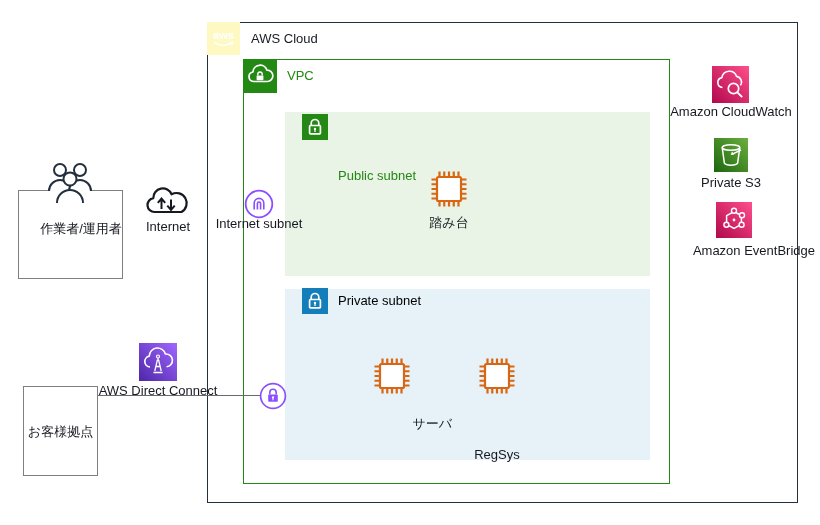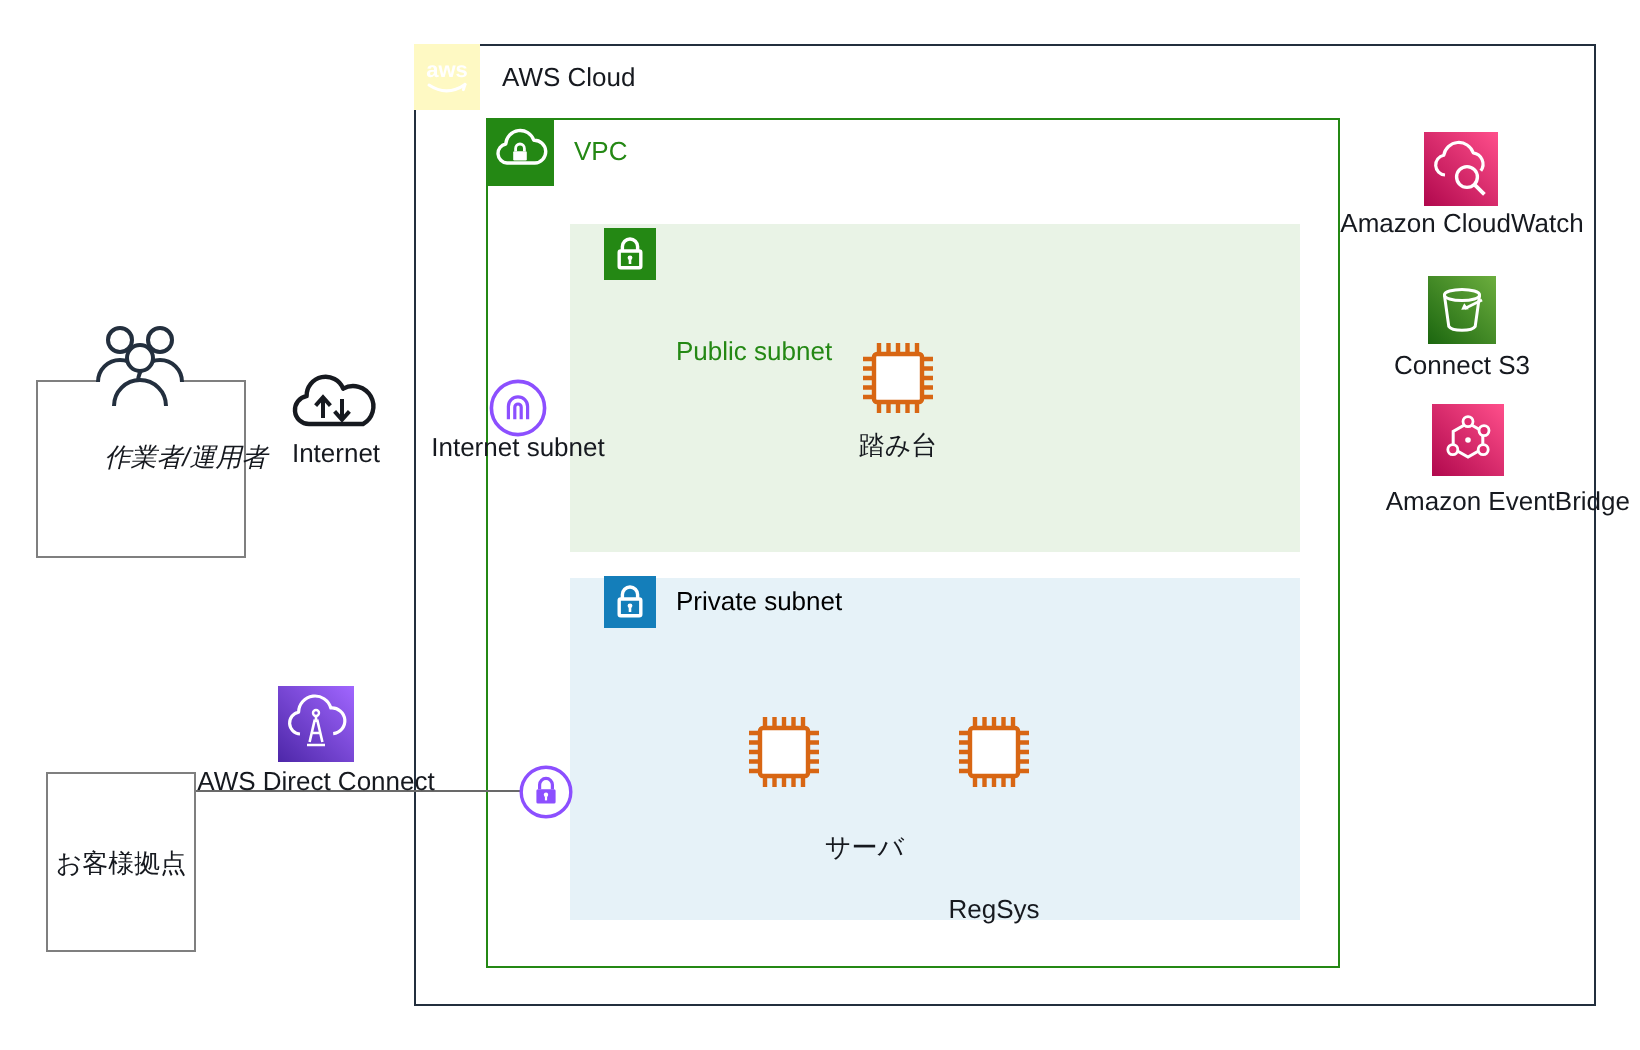--- a/index.html
+++ b/index.html
@@ -128,21 +128,21 @@
       <g stroke="#232F3E" stroke-width="2" fill="#fff">
         <circle cx="14" cy="10" r="6"></circle>
         <circle cx="34" cy="10" r="6"></circle>
         <path d="M3 31 a11 11 0 0 1 22 0"></path>
         <path d="M23 31 a11 11 0 0 1 22 0"></path>
         <circle cx="24" cy="19" r="6.5"></circle>
         <path d="M11 43 a13 13 0 0 1 26 0"></path>
       </g>
     </svg>
   </div>
-  <div class="lbl t13 center" style="left:30px;top:221px;width:126px;font-style:italic;">作業者/運用者</div>
+  <div class="lbl t13 center" style="left:18px;top:221px;width:126px;">作業者/運用者</div>
 
   <div class="abs" style="left:143px;top:185px;">
     <svg width="50" height="34" viewBox="0 0 50 34">
       <path d="M11.5 27 a7 7 0 0 1 -1.2 -13.9 A9.5 9.5 0 0 1 28.6 9.3 A7.8 7.8 0 0 1 38.5 27 Z" fill="#fff" stroke="#16191f" stroke-width="2.2" stroke-linejoin="round"></path>
       <g stroke="#16191f" stroke-width="2" fill="none">
         <path d="M18.5 24 V14.5 M14.8 17.8 L18.5 13.6 L22.2 17.8"></path>
         <path d="M28 14.5 V24 M24.3 20.7 L28 24.9 L31.7 20.7"></path>
       </g>
     </svg>
   </div>
@@ -171,21 +171,21 @@
   <div class="lbl t11 center" style="left:650px;top:105px;width:162px;">Amazon CloudWatch</div>
 
   <div class="icon-square grad-green" style="left:714px;top:138px;width:34px;height:34px;">
     <svg width="34" height="34" viewBox="0 0 34 34">
       <ellipse cx="17" cy="9.5" rx="8.8" ry="2.8" fill="none" stroke="#fff" stroke-width="1.5"></ellipse>
       <path d="M8.2 9.5 L10.4 25.2 a6.8 2.6 0 0 0 13.2 0 L25.8 9.5" fill="none" stroke="#fff" stroke-width="1.5"></path>
       <path d="M27 12 L18.4 16.2" stroke="#fff" stroke-width="1.4"></path>
       <path d="M16.6 16.9 l3.8 -0.3 -2.3 -3 Z" fill="#fff"></path>
     </svg>
   </div>
-  <div class="lbl t11 center" style="left:650px;top:176px;width:162px;">Connect S3</div>
+  <div class="lbl t11 center" style="left:650px;top:176px;width:162px;">Private S3</div>
 
   <div class="icon-square grad-pink" style="left:716px;top:202px;width:36px;height:36px;">
     <svg width="36" height="36" viewBox="0 0 36 36">
       <path d="M18 9.5 L25.4 13.7 V22.3 L18 26.5 L10.6 22.3 V13.7 Z" fill="none" stroke="#fff" stroke-width="1.5"></path>
       <g fill="#DE2A6E" stroke="#fff" stroke-width="1.4">
         <circle cx="18" cy="8.8" r="2.5"></circle>
         <circle cx="26" cy="13.3" r="2.5"></circle>
         <circle cx="25.6" cy="22.8" r="2.5"></circle>
         <circle cx="10.4" cy="22.8" r="2.5"></circle>
       </g>

